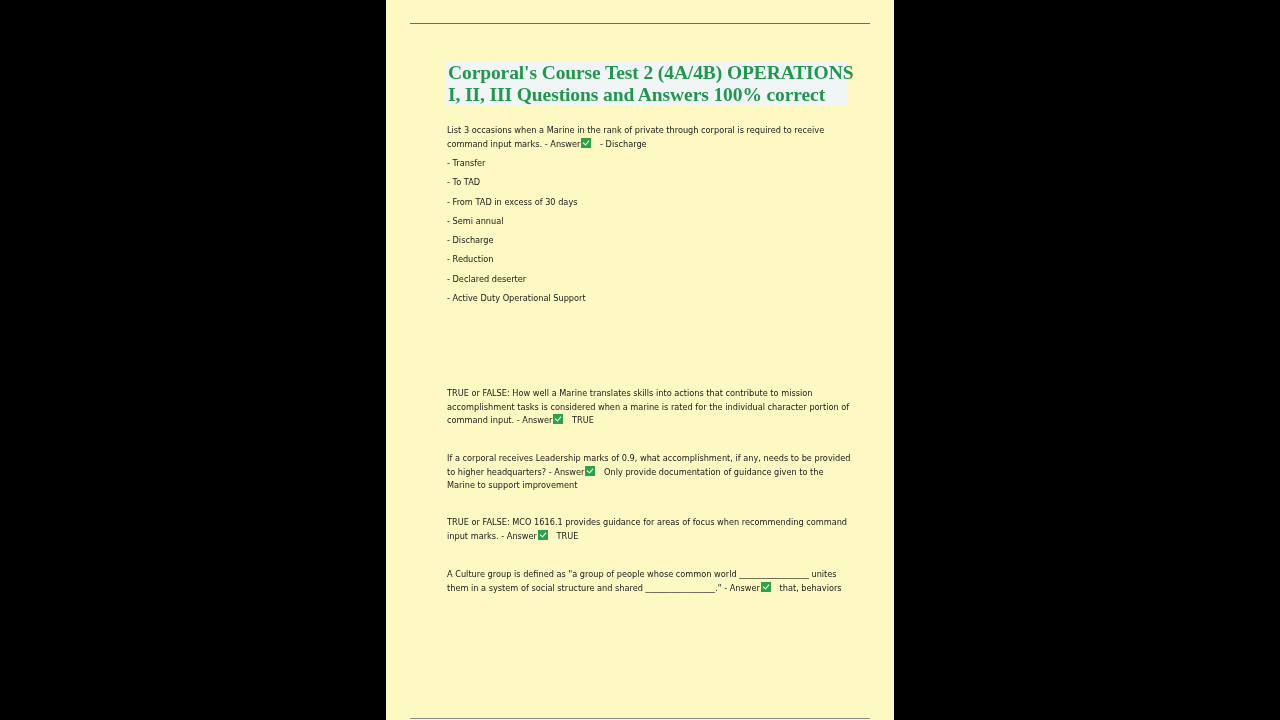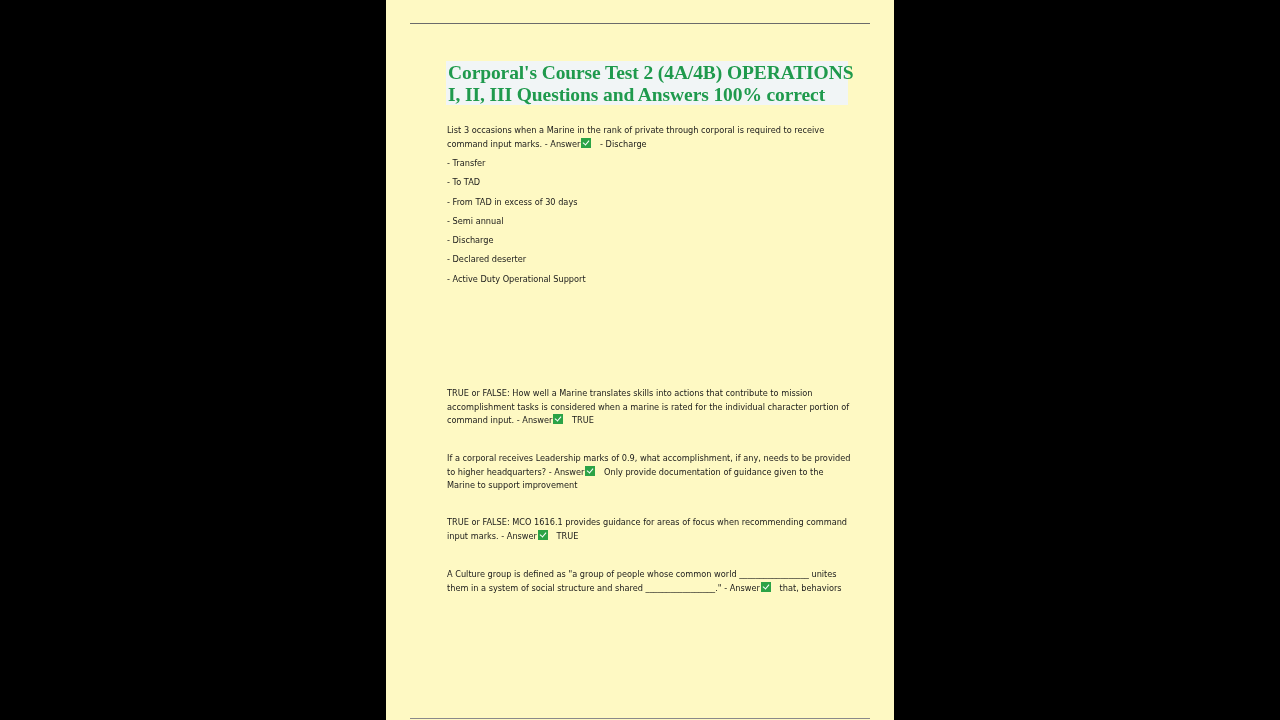--- a/index.html
+++ b/index.html
@@ -52,20 +52,21 @@
   <div class="content">
 
     <div class="block" style="top:0px;">
       <p class="q"><span>List 3 occasions when a Marine in the rank of private through corporal is required to receive command input marks.</span> <span>- Answer</span><span class="check"></span> <span>- Discharge</span></p>
       <div style="margin-top:3px;">
         <p class="li">- Transfer</p>
         <p class="li">- To TAD</p>
         <p class="li">- From TAD in excess of 30 days</p>
         <p class="li">- Semi annual</p>
         <p class="li">- Discharge</p>
+        <p class="li">- Reduction</p>
         <p class="li">- Declared deserter</p>
         <p class="li">- Active Duty Operational Support</p>
       </div>
     </div>
 
     <div class="block" style="top:263px;">
       <p class="q"><span>TRUE or FALSE: How well a Marine translates skills into actions that contribute to mission accomplishment tasks is considered when a marine is rated for the individual character portion of command input.</span> <span>- Answer</span><span class="check"></span> <span>TRUE</span></p>
     </div>
 
     <div class="block" style="top:328px;">

